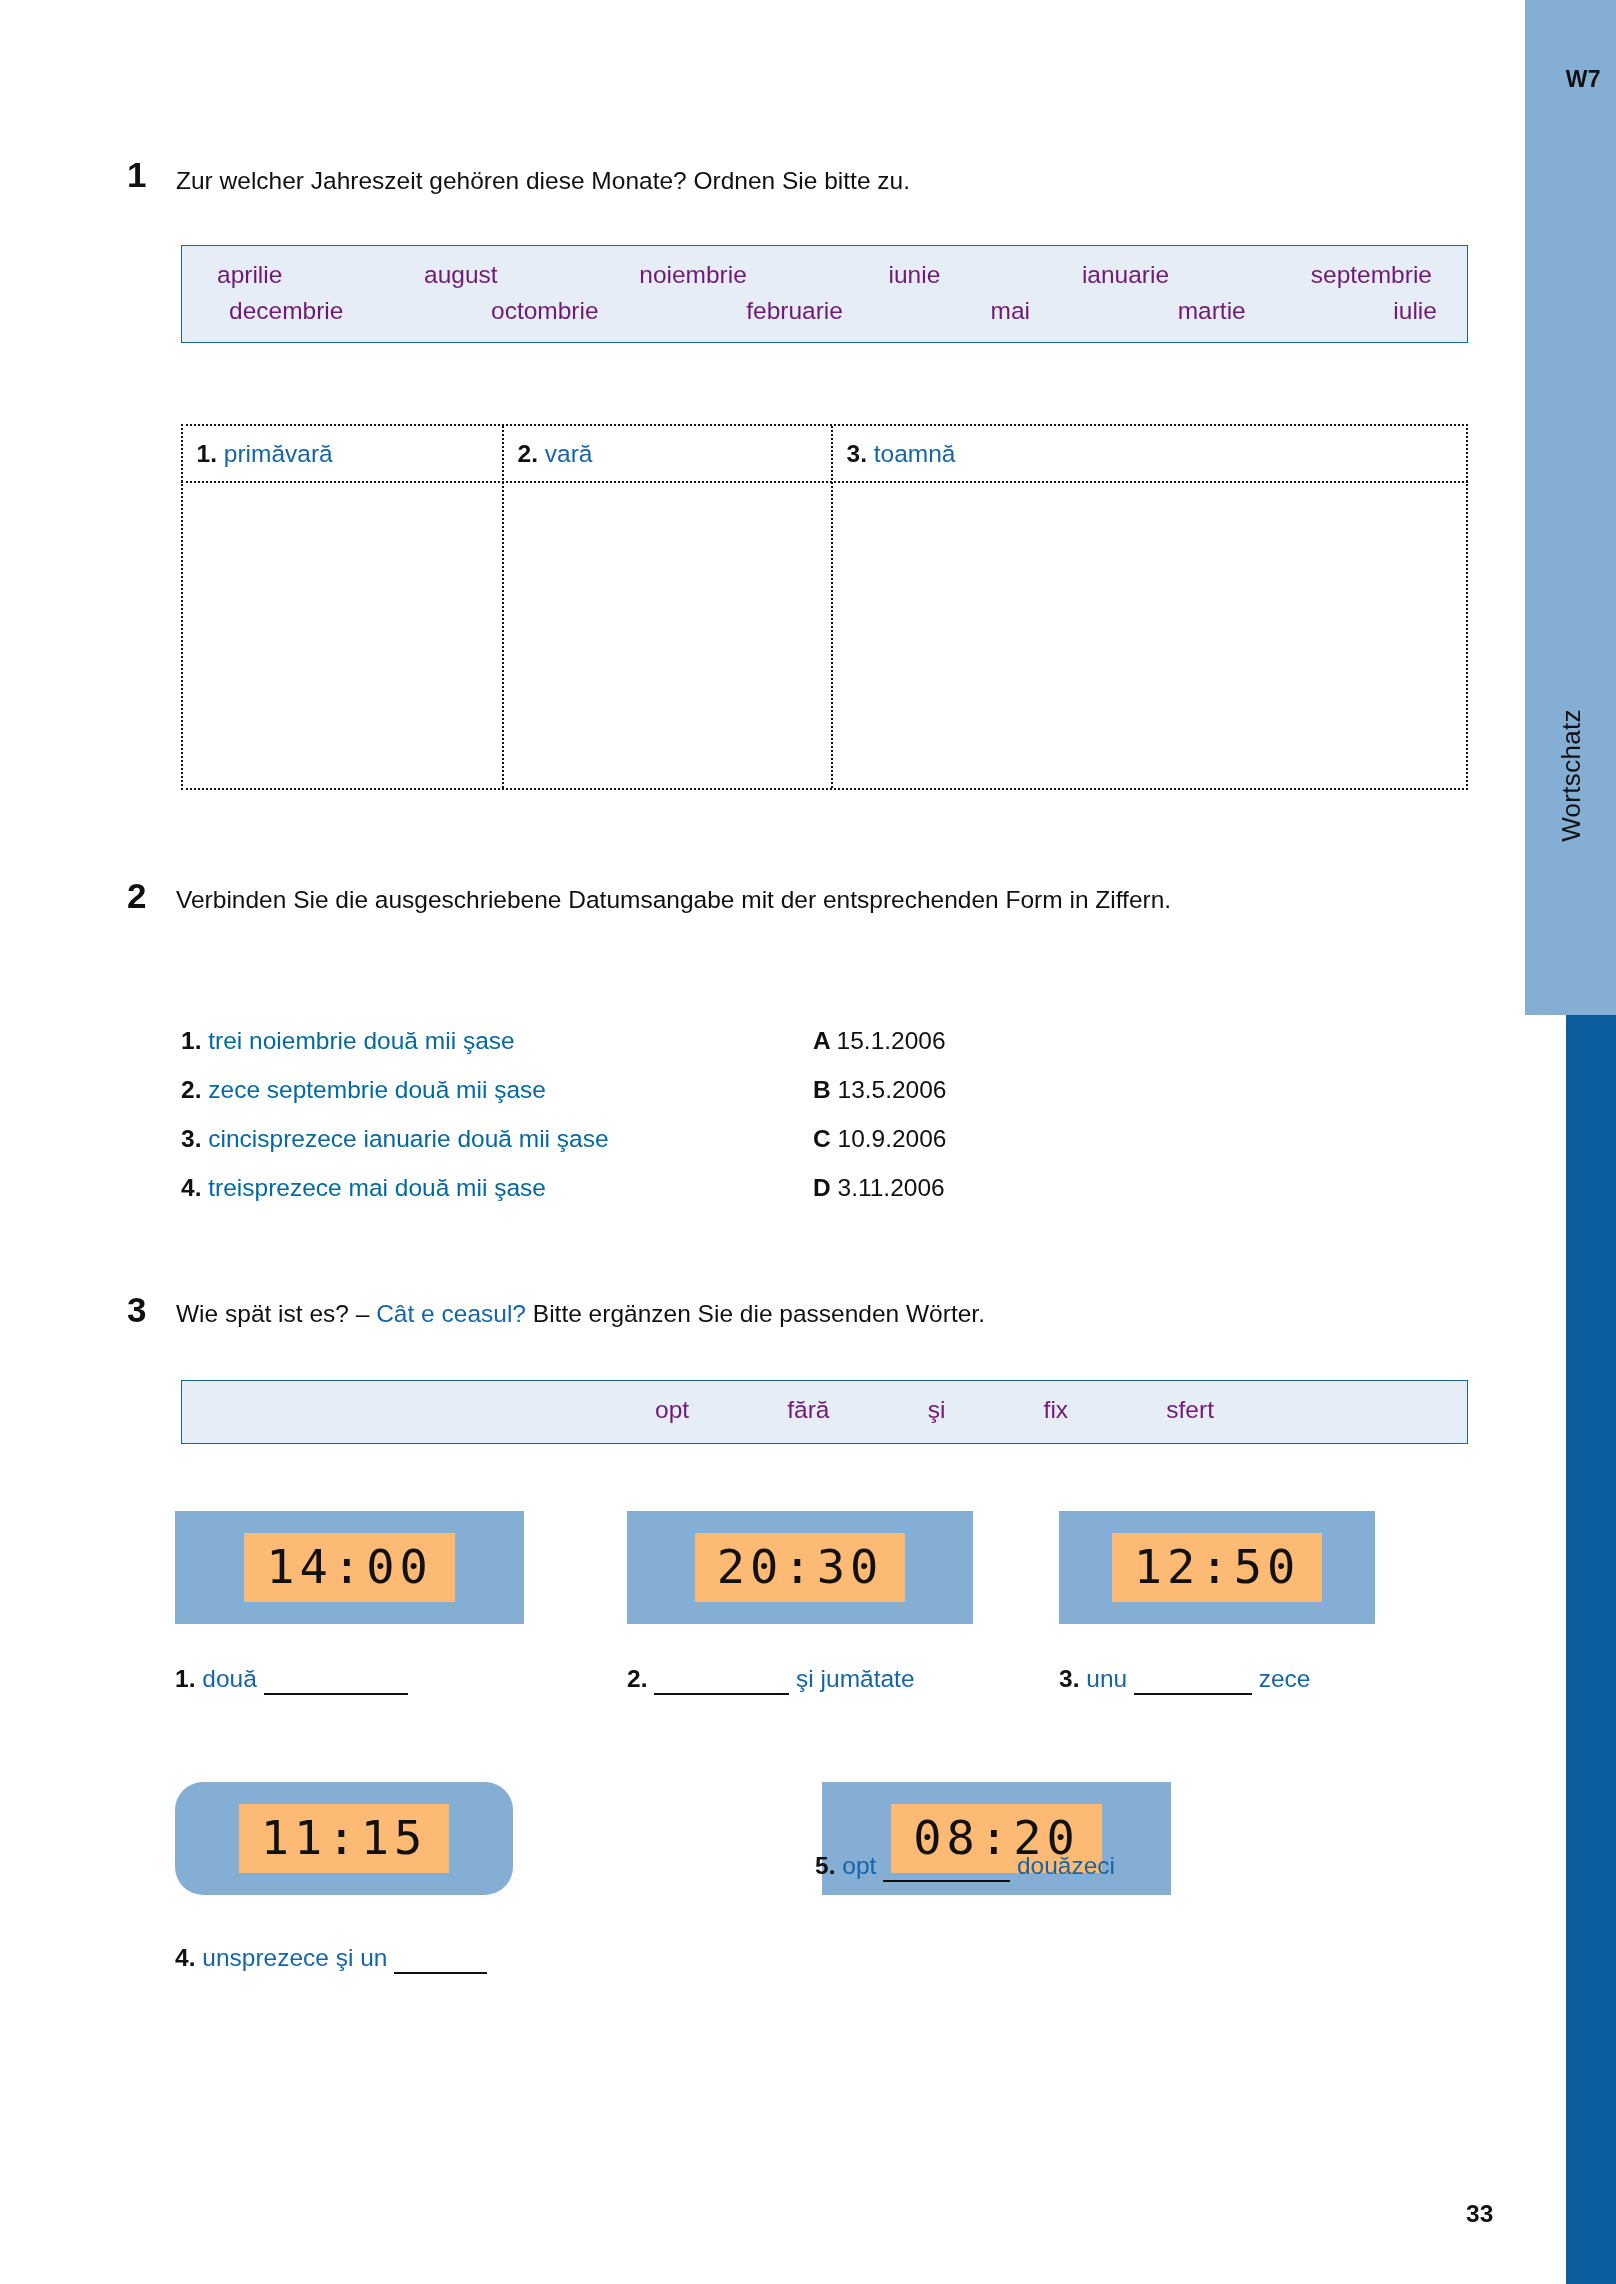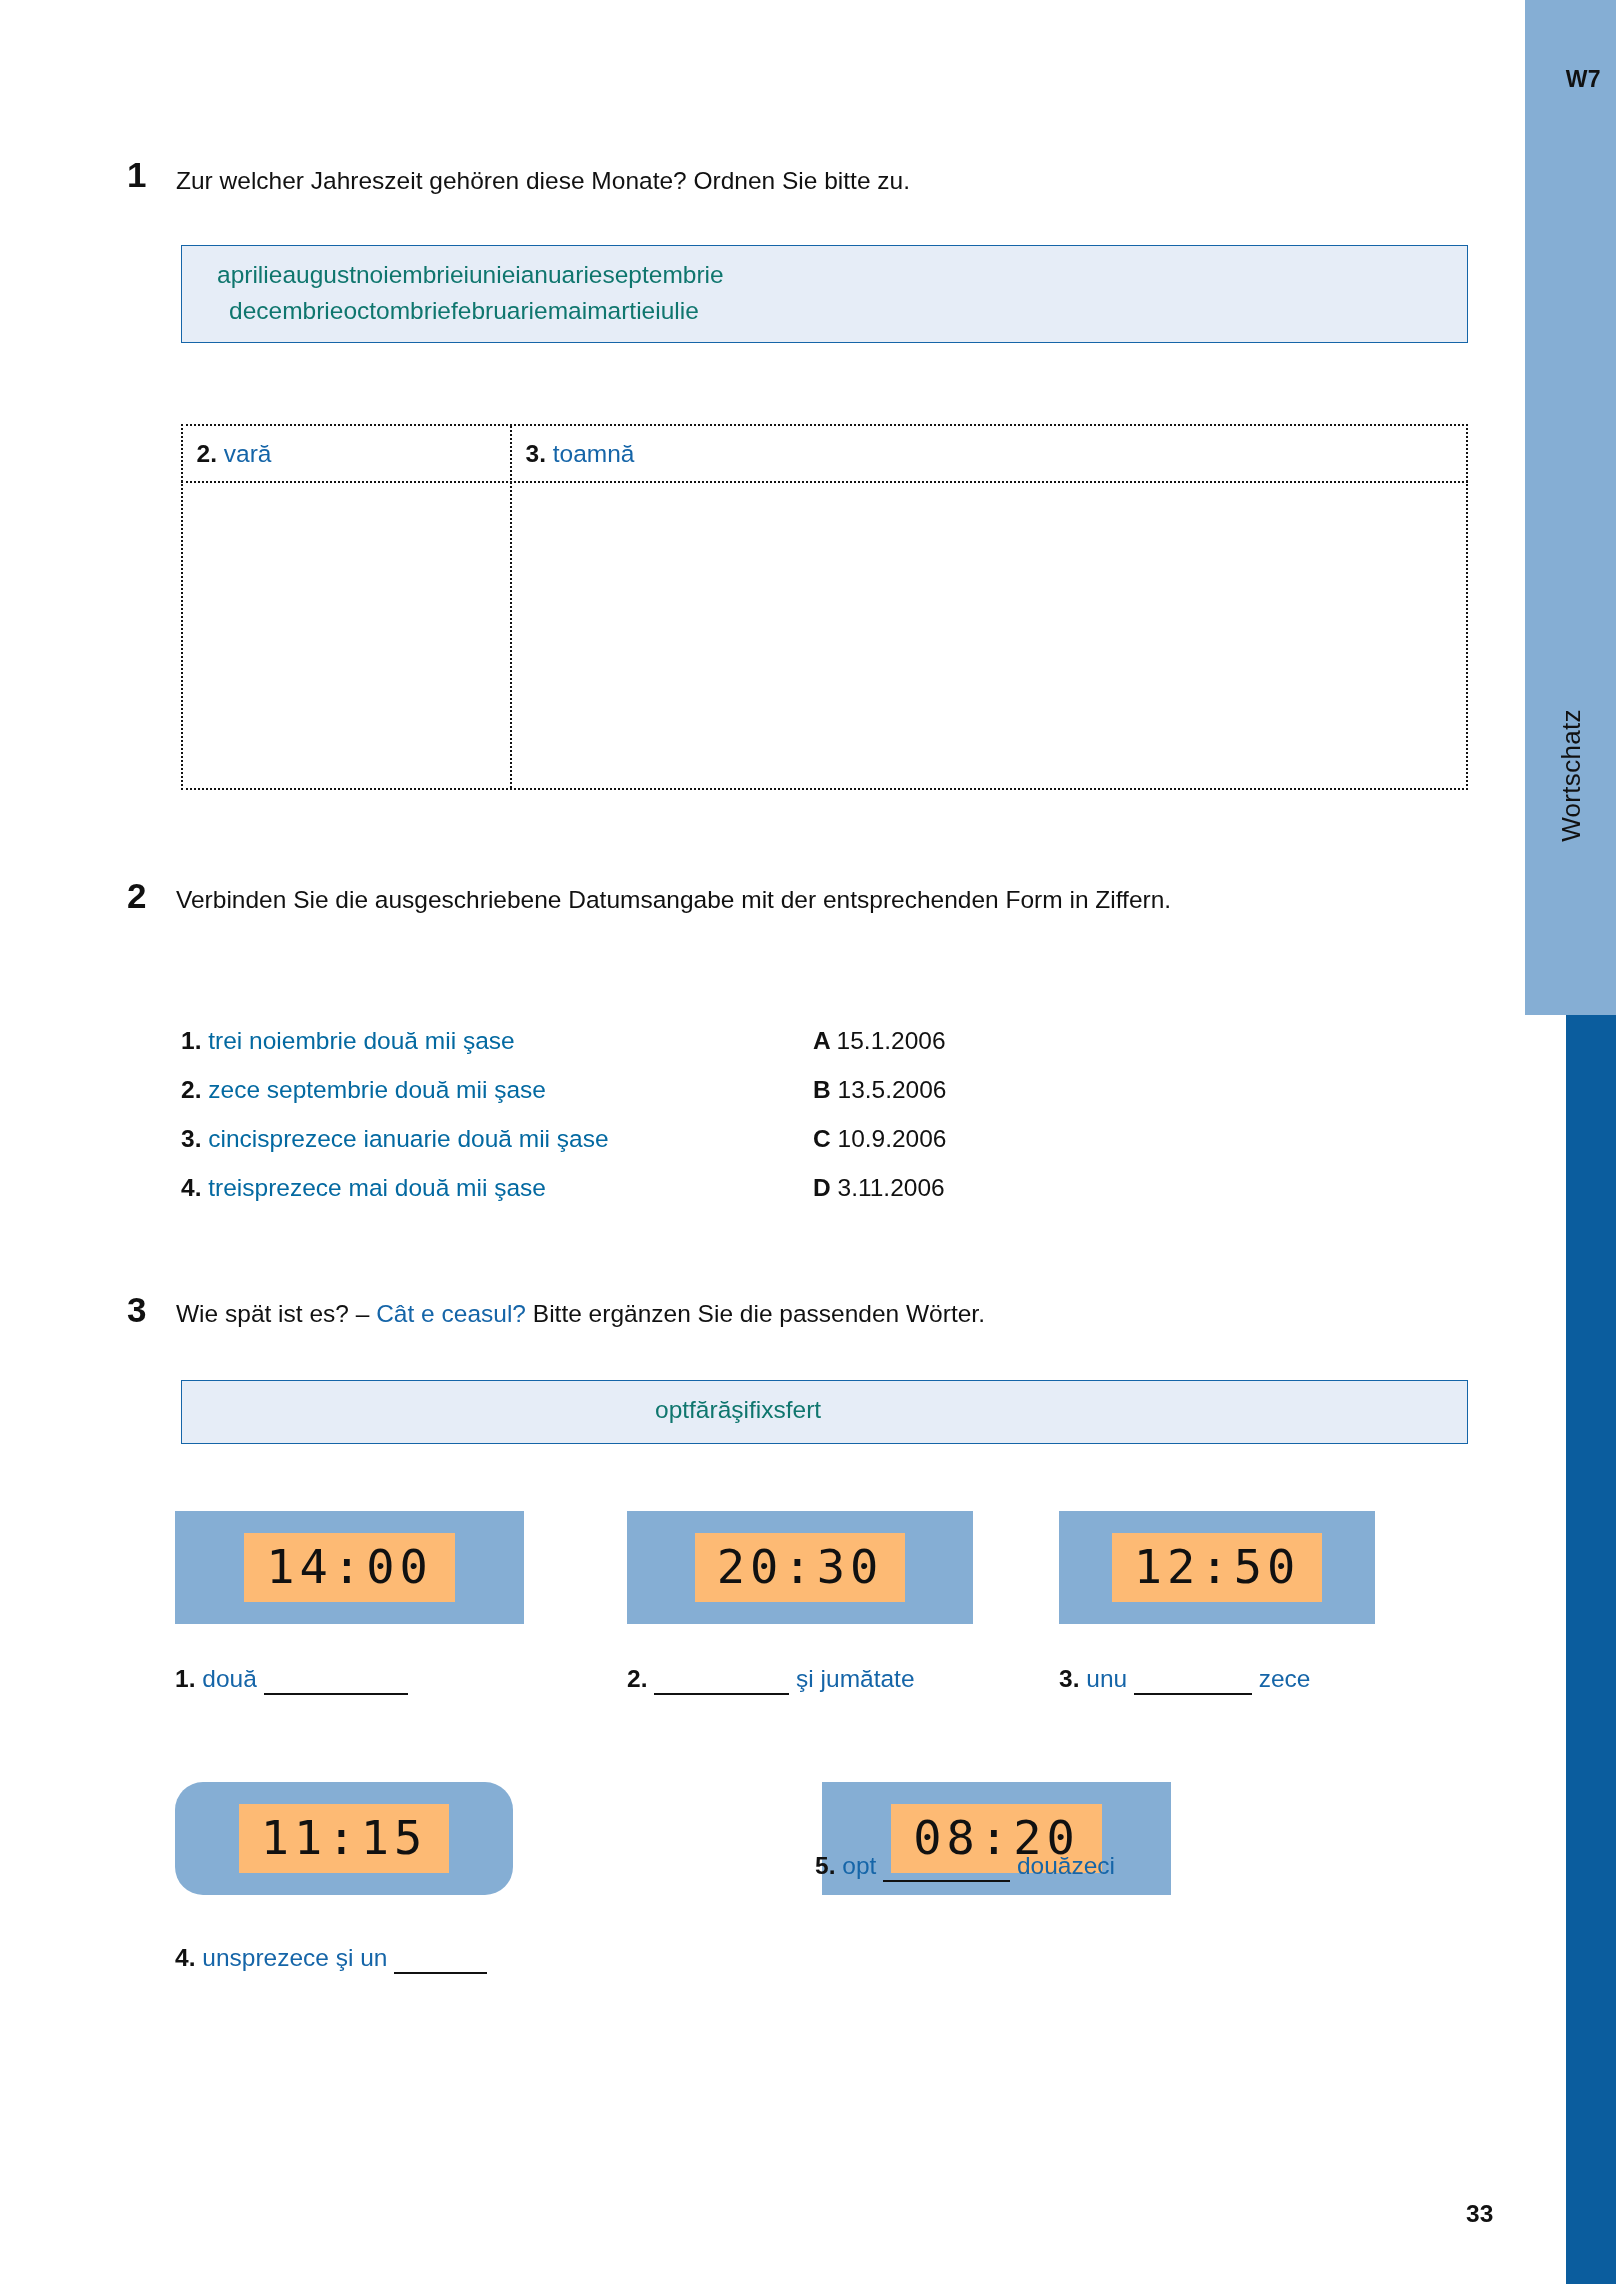--- a/index.html
+++ b/index.html
@@ -59,21 +59,22 @@
 
   
   .wordbank {
     position:absolute;
     background:#e6edf7;
     border:1.7px solid #1565a8;
     box-sizing:border-box;
   }
   .wordbank .wb-row {
     display:flex;
-    color:#0f766e;
+    justify-content:space-between;
+    color:#701a75;
     font-size:24.5px;
   }
 
   
   #season-table {
     position:absolute;
     left:181px; top:424px; width:1287px; height:366px;
     box-sizing:border-box;
     border-top:2.5px dotted #111;
     border-bottom:2.5px dotted #111;
@@ -167,20 +168,23 @@
       <span>decembrie</span>
       <span>octombrie</span>
       <span>februarie</span>
       <span>mai</span>
       <span>martie</span>
       <span>iulie</span>
     </div>
 </div>
 
 <div id="season-table">
+    <div class="st-col" style="width: 321px;">
+      <div class="st-head"><span class="st-idx">1. </span><span class="st-word">primăvară</span></div>
+    </div>
     <div class="st-col" style="width: 329px;">
       <div class="st-head"><span class="st-idx">2. </span><span class="st-word">vară</span></div>
     </div>
     <div class="st-col" style="width: 314px;">
       <div class="st-head"><span class="st-idx">3. </span><span class="st-word">toamnă</span></div>
     </div>
   </div>
 <div id="season-divider"></div>
 
 <div class="ex-num" style="left:127px; top:876px;">2</div>

